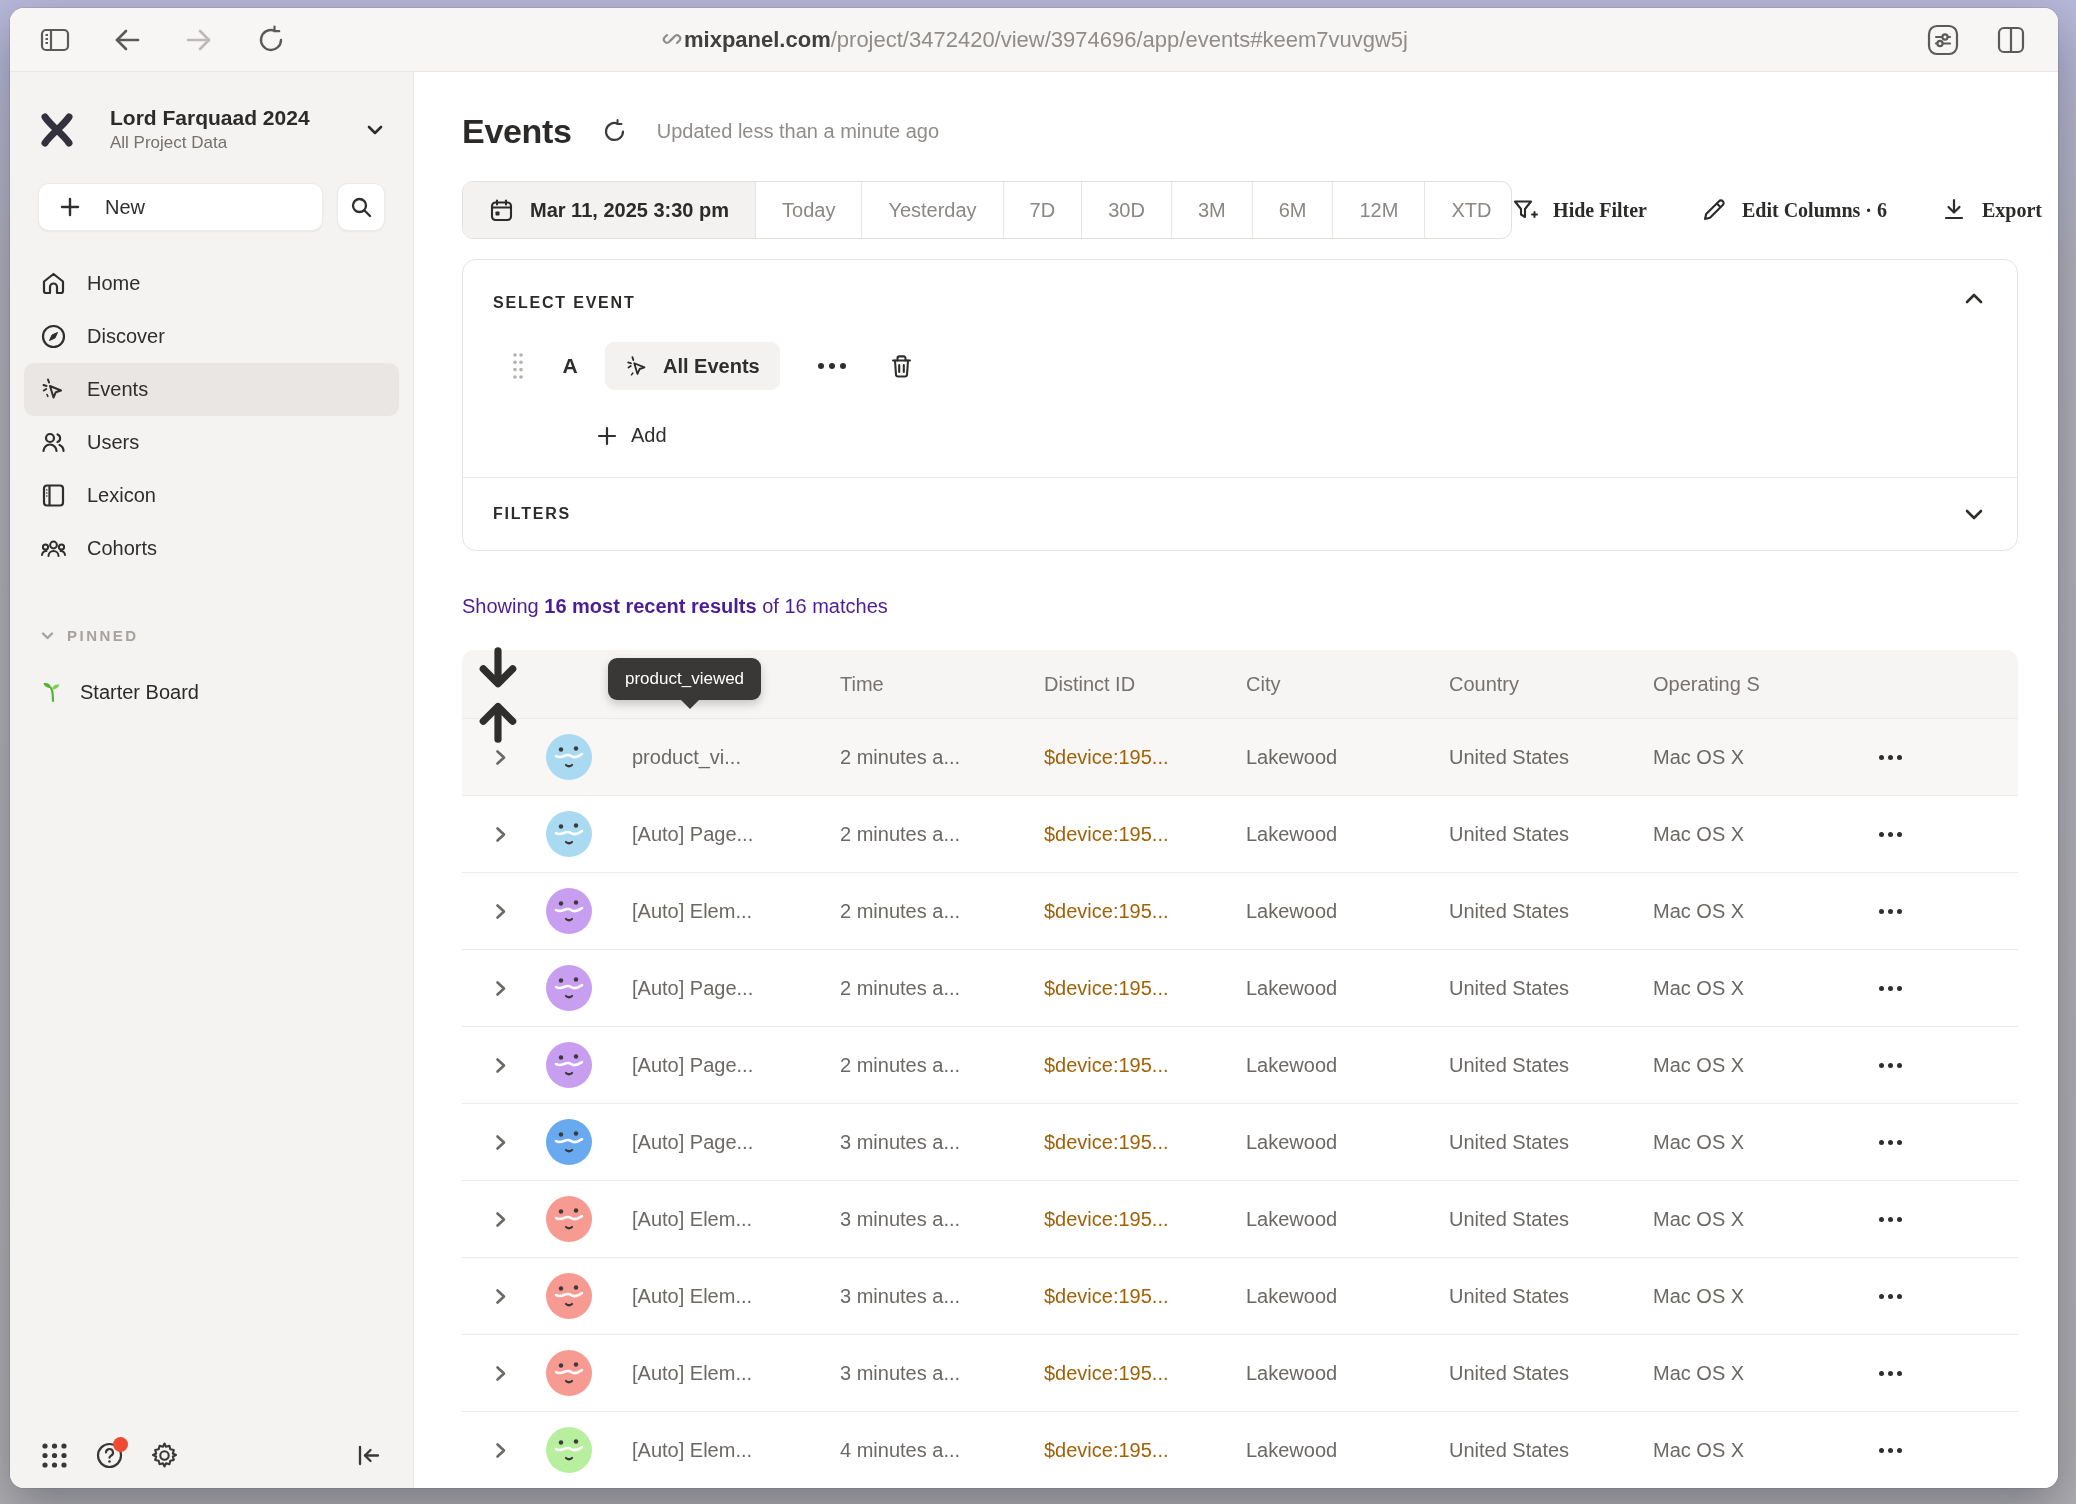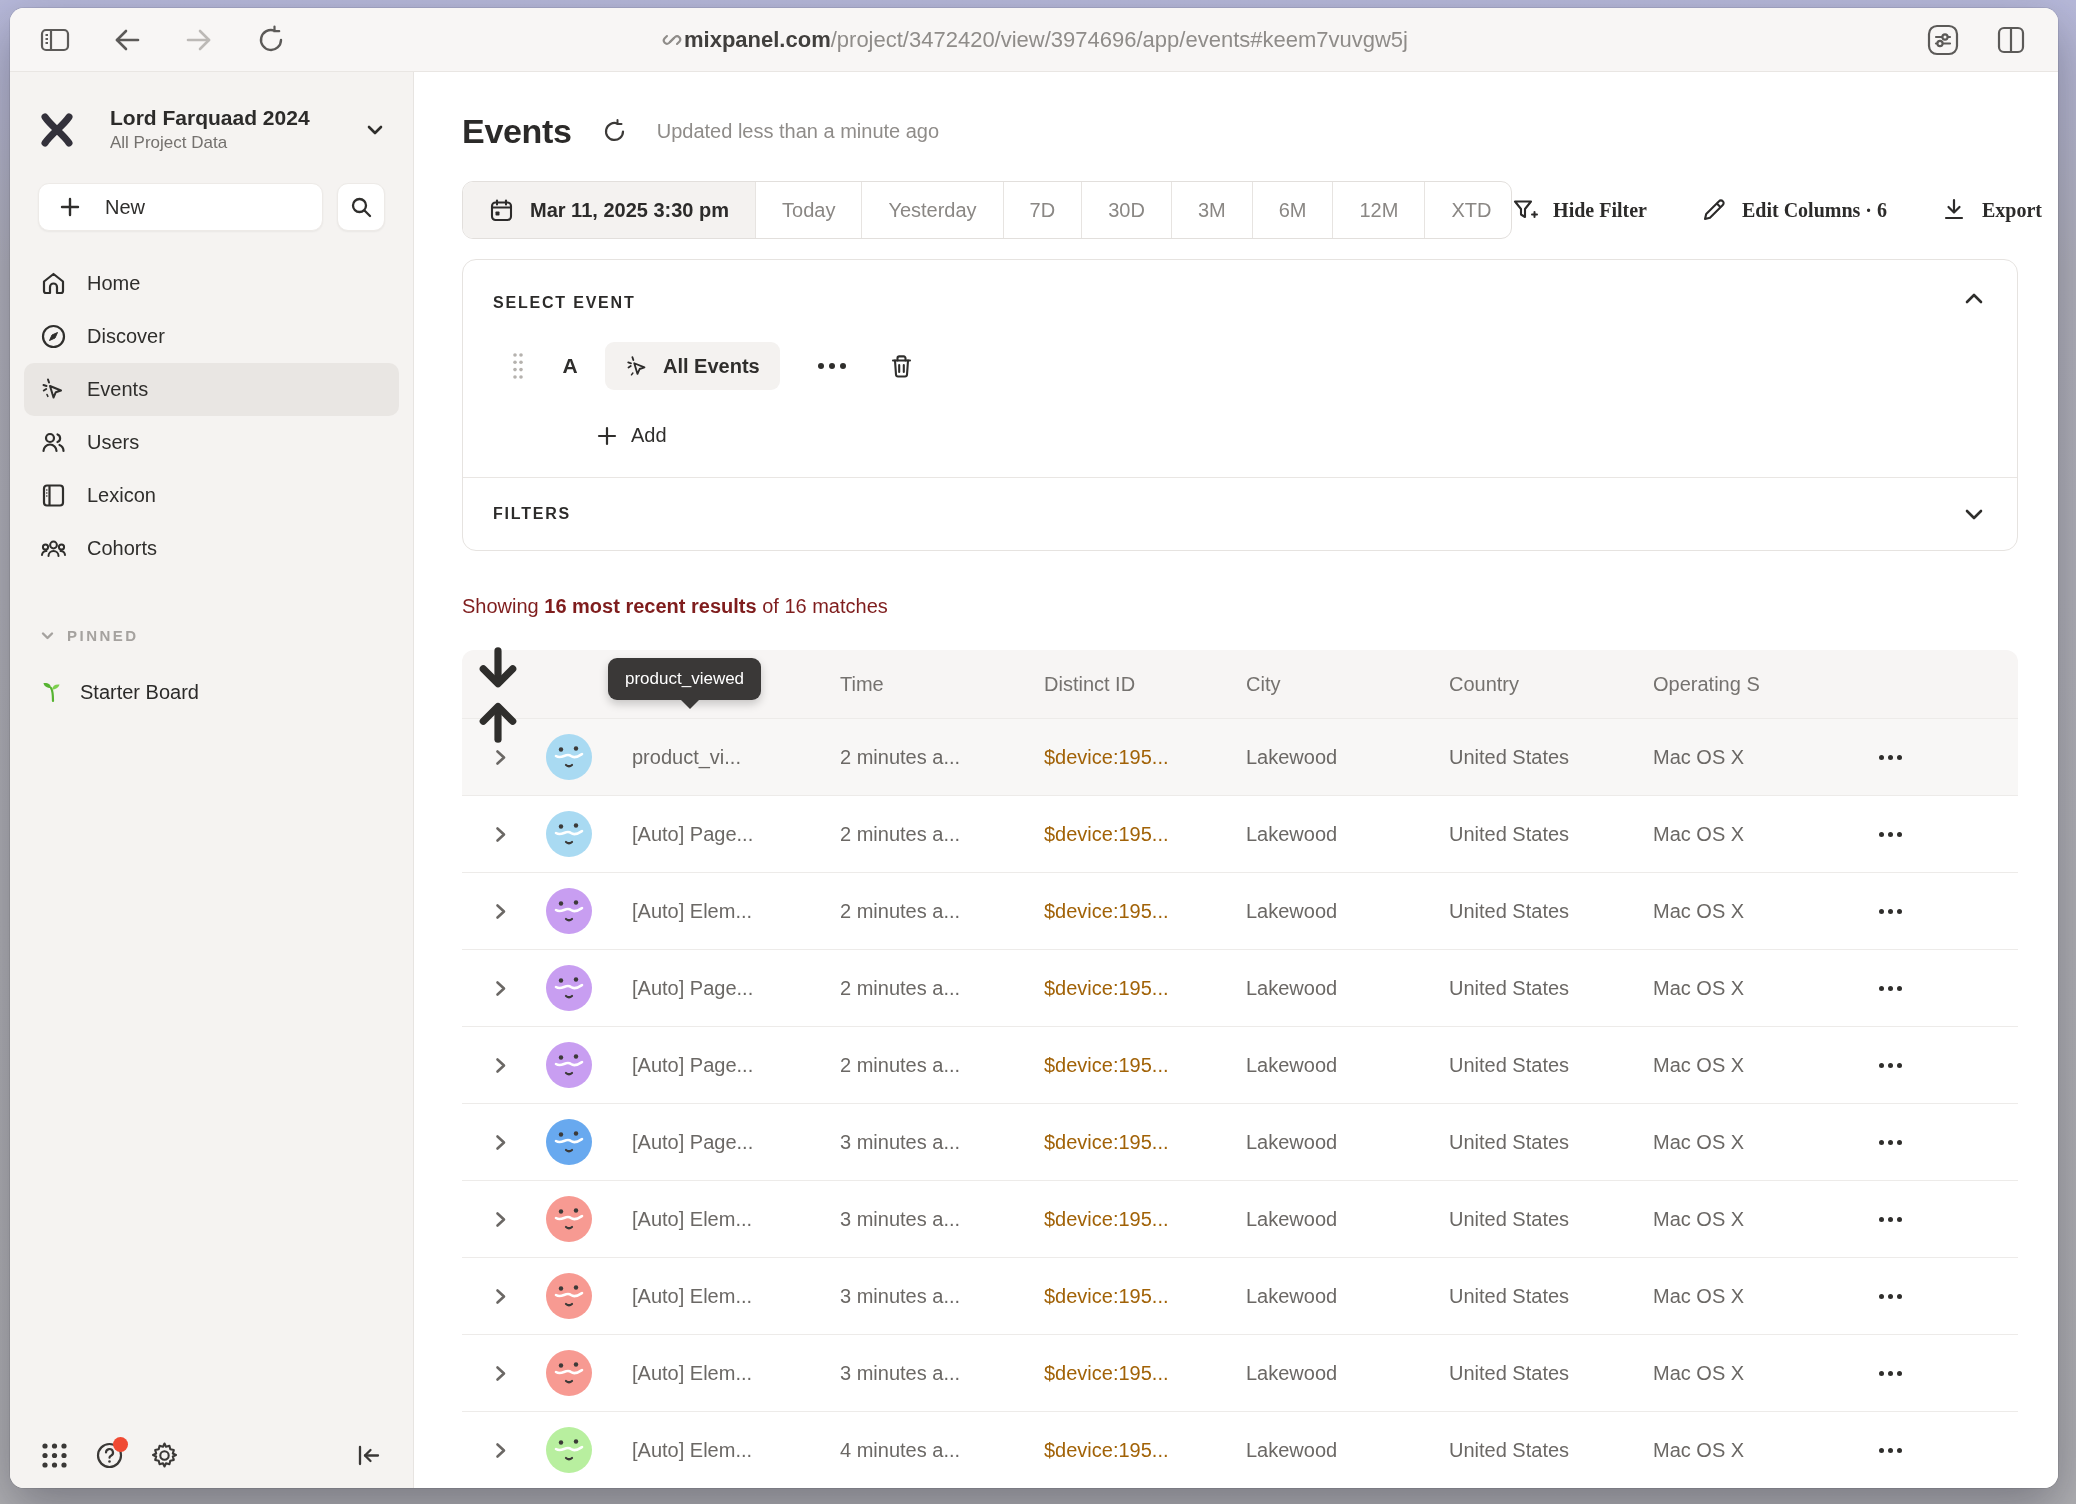--- a/index.html
+++ b/index.html
@@ -20,21 +20,21 @@
   }
   .toolbar {
     height:64px; flex:0 0 64px; background:#f8f6f5; border-bottom:1px solid #e9e6e3;
     display:flex; align-items:center; padding:0 30px; position:relative;
   }
   .tb-left { display:flex; align-items:center; gap:42px; color:#595755; }
   .tb-icon { width:30px; height:30px; color:#5c5a58; cursor:pointer; }
   .tb-icon.disabled { color:#bcb9b6; }
   .url-box {
     position:absolute; left:50%; top:50%; transform:translate(-50%,-50%);
-    display:flex; align-items:center; white-space:nowrap;
+    display:flex; align-items:flex-start; white-space:nowrap;
   }
   .url-text { font-size:22px; color:#8f8c89; }
   .url-text b { color:#413f3d; font-weight:600; }
   .tb-right { margin-left:auto; display:flex; align-items:center; gap:34px; color:#5c5a58; }
 
   .app { flex:1; display:flex; min-height:0; }
 
   
   .sidebar {
     width:404px; flex:0 0 404px; background:#f5f3f1; border-right:1px solid #e7e4e1;
@@ -114,21 +114,21 @@
     align-items:center; gap:13px; padding:0 20px; font-size:20px; font-weight:600; cursor:pointer;
   }
   .more-dots { margin-left:38px; display:flex; gap:5px; cursor:pointer; }
   .more-dots i { width:6px; height:6px; border-radius:50%; background:#2f2e2c; }
   .trash-btn { margin-left:42px; width:27px; height:27px; color:#2f2e2c; cursor:pointer; }
   .add-row { margin-top:34px; margin-left:103px; display:flex; align-items:center; gap:13px;
     font-size:20px; font-weight:500; cursor:pointer; width:max-content; }
   .divider { height:1px; background:#e9e6e3; }
   .filters-section { height:72px; padding:0 30px; display:flex; align-items:center; justify-content:space-between; }
 
-  .showing { margin:44px 0 0 48px; font-size:20px; color:#7f1d1d; }
+  .showing { margin:44px 0 0 48px; font-size:20px; color:#4c1d95; }
   .showing b { font-weight:700; }
 
   
   .table { margin:32px 40px 0 48px; position:relative; }
   .thead, .trow {
     display:grid; grid-template-columns:72px 70px 236px 204px 202px 203px 204px 216px 1fr;
     align-items:center;
   }
   .thead {
     height:68px; background:#f7f5f4; border-radius:12px 12px 0 0; color:#75726f; font-size:20px;

